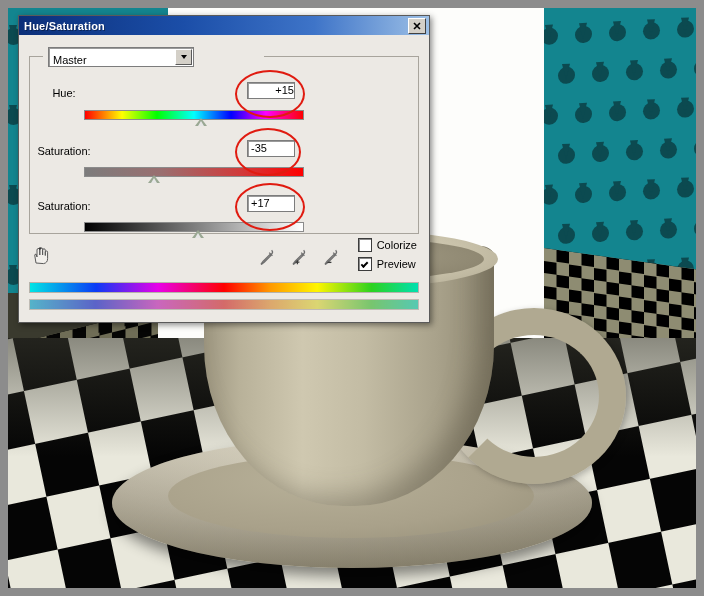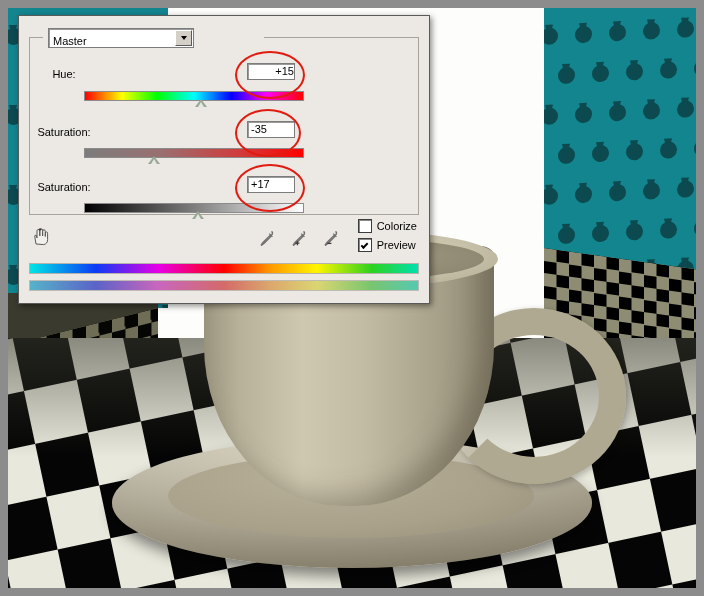--- a/index.html
+++ b/index.html
@@ -774,20 +774,28 @@
       <div class="saucer-well"></div>
     </div>
     <div class="handle"></div>
     <div class="cup"></div>
     <div class="cup-top"></div>
     <div class="cup-inner"></div>
   </div>
 
   <div id="dialog">
 
+    <div class="titlebar">
+      <span class="ttl">Hue/Saturation</span>
+      <div class="closebtn">
+        <svg width="8" height="8" viewBox="0 0 8 8">
+          <path d="M1 1 L7 7 M7 1 L1 7" stroke="#000" stroke-width="1.6" fill="none"></path>
+        </svg>
+      </div>
+    </div>
 
     <div class="body">
 
 
 
       <div class="group">
 
         <div class="combo" id="channel-combo">
           <span>Master</span>
           <span class="arrow">

